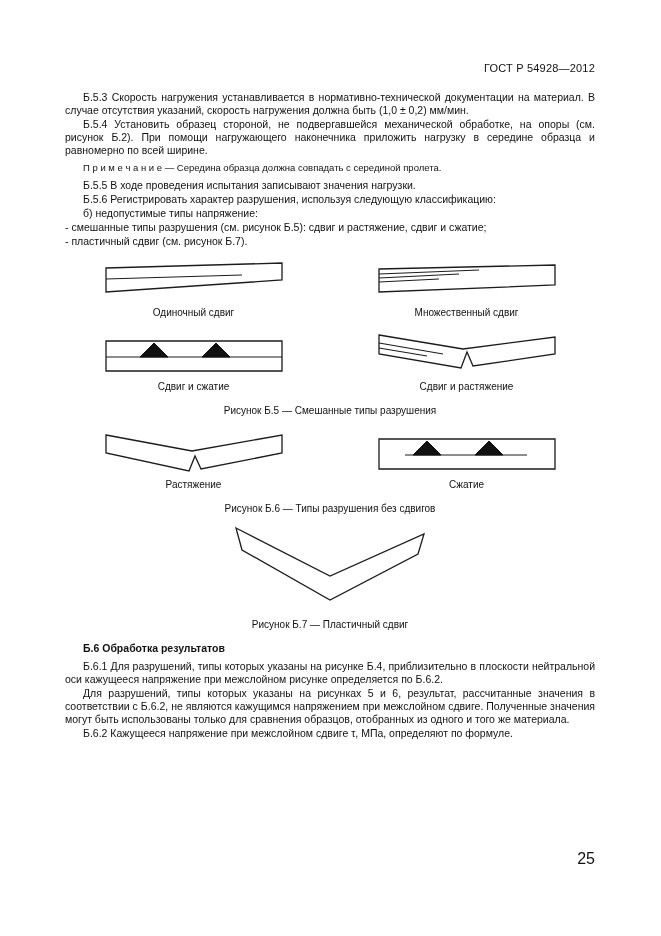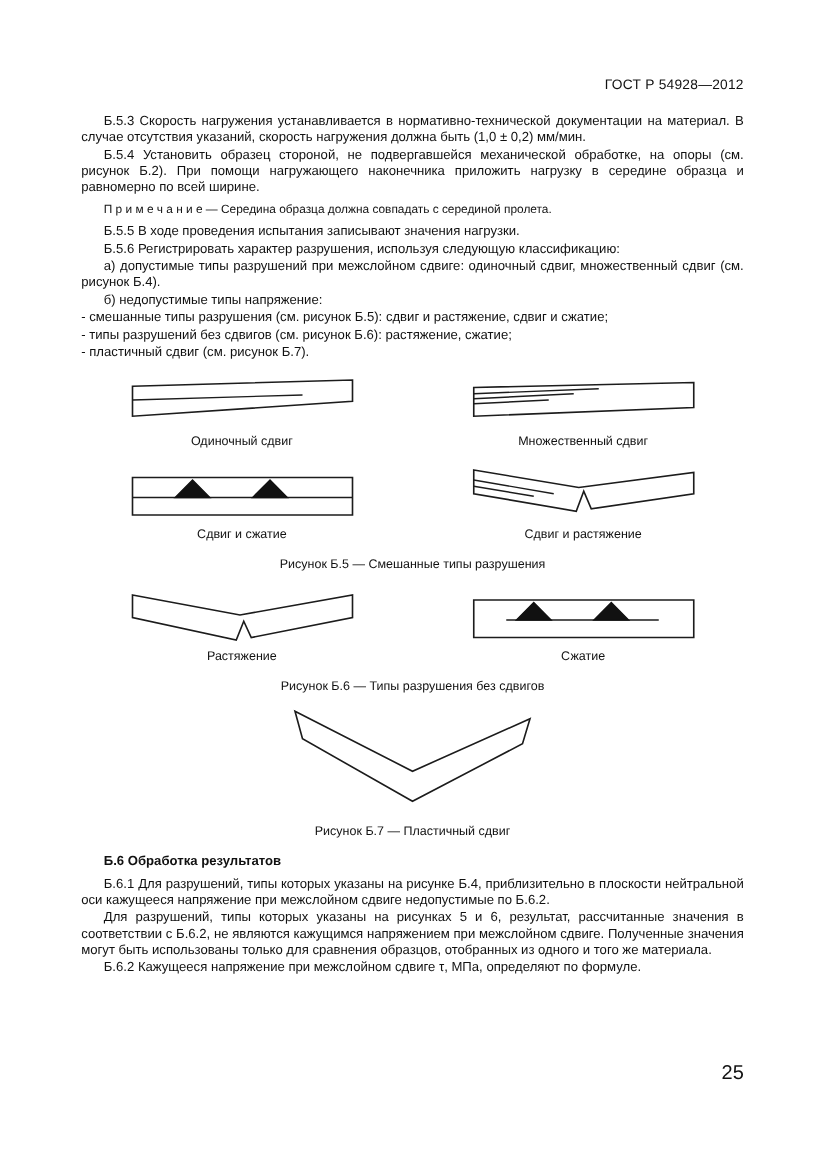--- a/index.html
+++ b/index.html
@@ -66,24 +66,22 @@
 
   <div class="doc-header">
     <span class="doc-number">ГОСТ Р 54928—2012</span>
   </div>
 
   <p class="para indent">Б.5.3 Скорость нагружения устанавливается в нормативно-технической документации на материал. В случае отсутствия указаний, скорость нагружения должна быть (1,0 ± 0,2) мм/мин.</p>
   <p class="para indent">Б.5.4 Установить образец стороной, не подвергавшейся механической обработке, на опоры (см. рисунок Б.2). При помощи нагружающего наконечника приложить нагрузку в середине образца и равномерно по всей ширине.</p>
   <p class="para note">П р и м е ч а н и е — Середина образца должна совпадать с серединой пролета.</p>
   <p class="para indent">Б.5.5 В ходе проведения испытания записывают значения нагрузки.</p>
   <p class="para indent">Б.5.6 Регистрировать характер разрушения, используя следующую классификацию:</p>
-  <p class="para indent">а) допустимые типы разрушений при межслойном сдвиге: одиночный сдвиг, множественный сдвиг (см. рисунок Б.4).</p>
   <p class="para indent">б) недопустимые типы напряжение:</p>
   <p class="para dash-item">- смешанные типы разрушения (см. рисунок Б.5): сдвиг и растяжение, сдвиг и сжатие;</p>
-  <p class="para dash-item">- типы разрушений без сдвигов (см. рисунок Б.6): растяжение, сжатие;</p>
   <p class="para dash-item">- пластичный сдвиг (см. рисунок Б.7).</p>
 
   <div class="fig-row">
     <div class="fig-col">
       <svg class="drawing" width="180" height="42" viewBox="0 0 180 42">
         <path class="beam" d="M2,8 L178,3 L178,20 L2,32 Z"></path>
         <path class="crackline" d="M2,19 L138,15"></path>
       </svg>
       <div class="fig-label">Одиночный сдвиг</div>
     </div>
@@ -139,19 +137,19 @@
   <div class="fig-caption">Рисунок Б.6 — Типы разрушения без сдвигов</div>
 
   <div class="fig7-wrap">
     <svg class="drawing" width="220" height="84" viewBox="0 0 220 84">
       <path class="beam" d="M16,6 L110,54 L204,12 L198,32 L110,78 L22,28 Z"></path>
     </svg>
   </div>
   <div class="fig-caption">Рисунок Б.7 — Пластичный сдвиг</div>
 
   <div class="section-title">Б.6 Обработка результатов</div>
-  <p class="para indent">Б.6.1 Для разрушений, типы которых указаны на рисунке Б.4, приблизительно в плоскости нейтральной оси кажущееся напряжение при межслойном сдвиге недопустимые по Б.6.2.</p>
+  <p class="para indent">Б.6.1 Для разрушений, типы которых указаны на рисунке Б.4, приблизительно в плоскости нейтральной оси кажущееся напряжение при межслойном рисунке определяется по Б.6.2.</p>
   <p class="para indent">Для разрушений, типы которых указаны на рисунках 5 и 6, результат, рассчитанные значения в соответствии с Б.6.2, не являются кажущимся напряжением при межслойном сдвиге. Полученные значения могут быть использованы только для сравнения образцов, отобранных из одного и того же материала.</p>
   <p class="para indent">Б.6.2 Кажущееся напряжение при межслойном сдвиге τ, МПа, определяют по формуле.</p>
 
   <div class="page-number">25</div>
 
 </div>
 
 </body></html>

